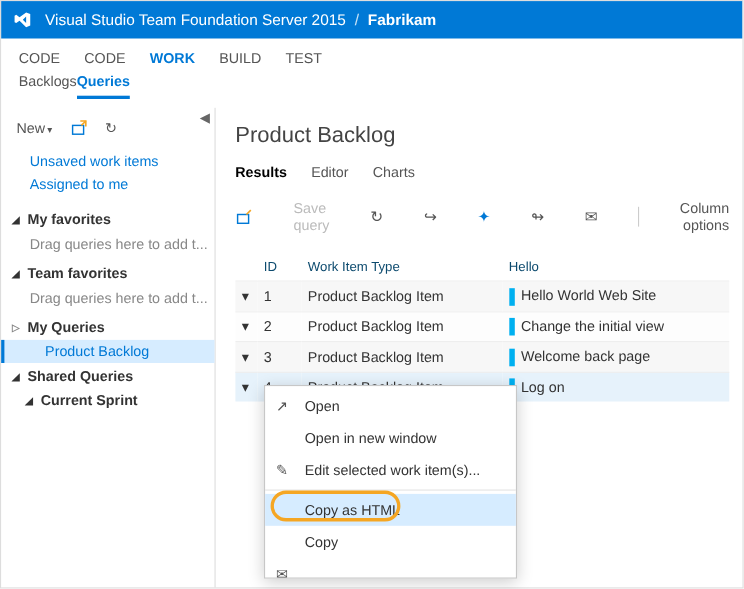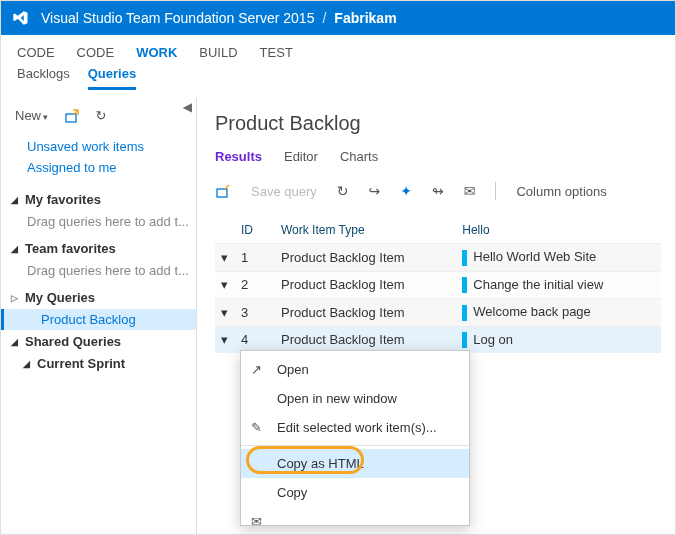--- a/index.html
+++ b/index.html
@@ -4,46 +4,46 @@
 <style>
   * { box-sizing: border-box; font-family: "Segoe UI", Arial, sans-serif; }
   body { margin:0; background:#fff; width:676px; height:535px; overflow:hidden; font-size:13px; color:#333; border:1px solid #ddd;}
   .titlebar { background:#0079d6; color:#fff; height:34px; display:flex; align-items:center; padding:0 10px; font-size:14px;}
   .titlebar .vs-logo { width:20px; height:20px; margin-right:10px; display:inline-flex; align-items:center;}
   .titlebar .sep { margin:0 8px; opacity:.8;}
   .titlebar .bold { font-weight:600;}
   .mainnav { display:flex; gap:22px; padding:10px 16px 6px 16px; font-size:13px; color:#555;}
   .mainnav span { cursor:pointer;}
   .mainnav .active { color:#0079d6; font-weight:600;}
-  .subnav { display:flex; gap:18px; padding:0 16px 8px 16px; font-size:13px; color:#555;}
+  .subnav { display:flex; padding:0 16px 8px 16px; font-size:13px; color:#555;}
   .subnav span { padding-bottom:6px; cursor:pointer;}
   .subnav .active { color:#0079d6; font-weight:600; border-bottom:3px solid #0079d6;}
   .body { display:flex; height:calc(535px - 34px - 34px - 30px);}
   .sidebar { width:196px; border-right:1px solid #ddd; padding-top:6px; position:relative;}
   .collapse { position:absolute; top:2px; right:4px; font-size:12px; color:#666; cursor:pointer;}
-  .sb-toolbar { display:flex; gap:16px; padding:4px 12px 10px 14px;}
+  .sb-toolbar { display:flex; align-items:center; gap:16px; padding:4px 12px 10px 14px;}
   .new-drop { color:#555; cursor:pointer;}
   .new-drop .caret { font-size:9px; margin-left:2px;}
   .sb-icon { color:#0079d6; cursor:pointer;}
   .sb-links { padding:2px 0 10px 26px;}
   .sb-links div { color:#0079d6; padding:3px 0; cursor:pointer;}
   .tree { font-size:13px;}
   .tree-head { font-weight:600; padding:4px 6px 4px 10px; display:flex; align-items:center; gap:4px; cursor:pointer;}
   .tree-head .tw { font-size:9px; width:10px; display:inline-block;}
   .tree-hint { color:#888; padding:3px 6px 8px 26px; white-space:nowrap; overflow:hidden; text-overflow:ellipsis;}
   .tree-sub { padding:3px 6px 3px 22px; display:flex; align-items:center; gap:4px; cursor:pointer;}
   .tree-sub .tw { font-size:9px; width:10px; display:inline-block;}
   .tree-sub.selected { background:#d6ecff; color:#0079d6; border-left:3px solid #0079d6; padding-left:19px;}
   .tree-sub .indent { width:14px; display:inline-block;}
   .content { flex:1; padding:8px 14px 0 18px; position:relative;}
   h2.page-title { font-weight:400; font-size:20px; margin:6px 0 14px 0; color:#444;}
   .ctabs { display:flex; gap:22px; font-size:13px; color:#555; margin-bottom:10px;}
   .ctabs span { cursor:pointer; padding-bottom:4px;}
-  .ctabs .active { color:#6d28d9; font-weight:600;}
-  .toolbar { display:flex; align-items:center; gap:20px; color:#555; padding:4px 0 10px 0; border-bottom:1px solid transparent;}
+  .ctabs .active { color:#000000; font-weight:600;}
+  .toolbar { display:flex; align-items:center; gap:37px; color:#555; padding:4px 0 10px 0; border-bottom:1px solid transparent;}
   .toolbar .disabled { color:#bbb;}
   .toolbar .divider { width:1px; height:18px; background:#ccc;}
   .toolbar .ti { cursor:pointer; font-size:14px;}
   .coloptions { color:#555; cursor:pointer;text-align:right;}
   table.grid { width:100%; border-collapse:collapse; margin-top:6px;}
   table.grid th { text-align:left; font-weight:400; color:#0c4a6e; font-size:12px; padding:6px 6px;}
   table.grid td { padding:5px 6px; font-size:13px; color:#333; border-top:1px solid #eee;}
   table.grid tr.row td { background:#f7f7f7;}
   table.grid tr.row:nth-child(even) td { background:#fdfdfd;}
   .rowexp { color:#888; font-size:10px; cursor:pointer; width:14px;}

